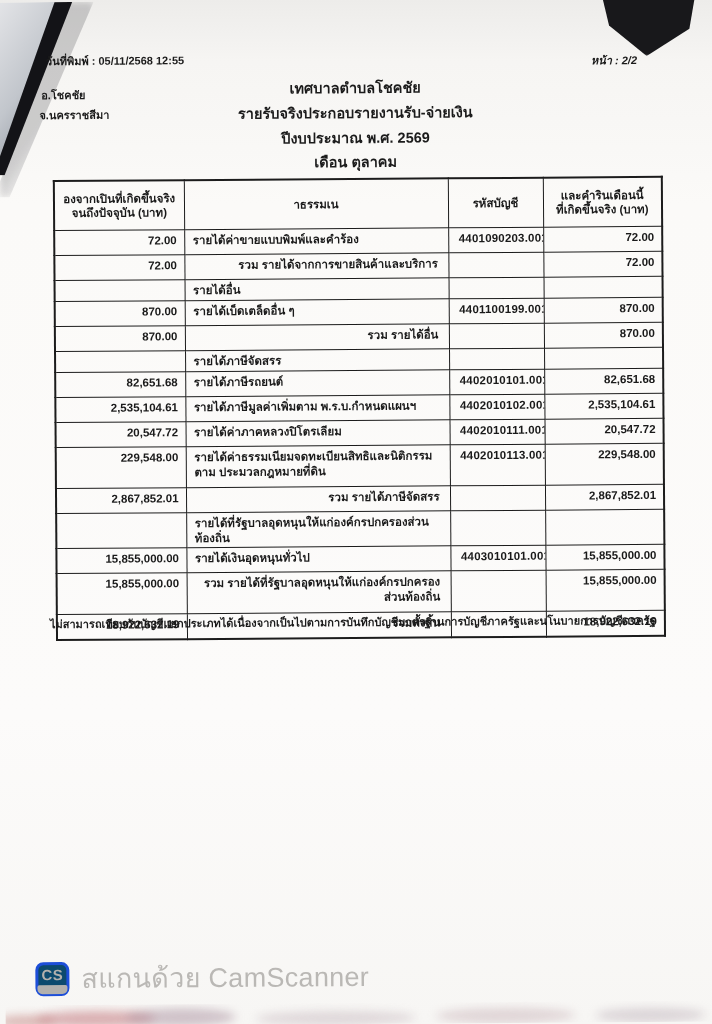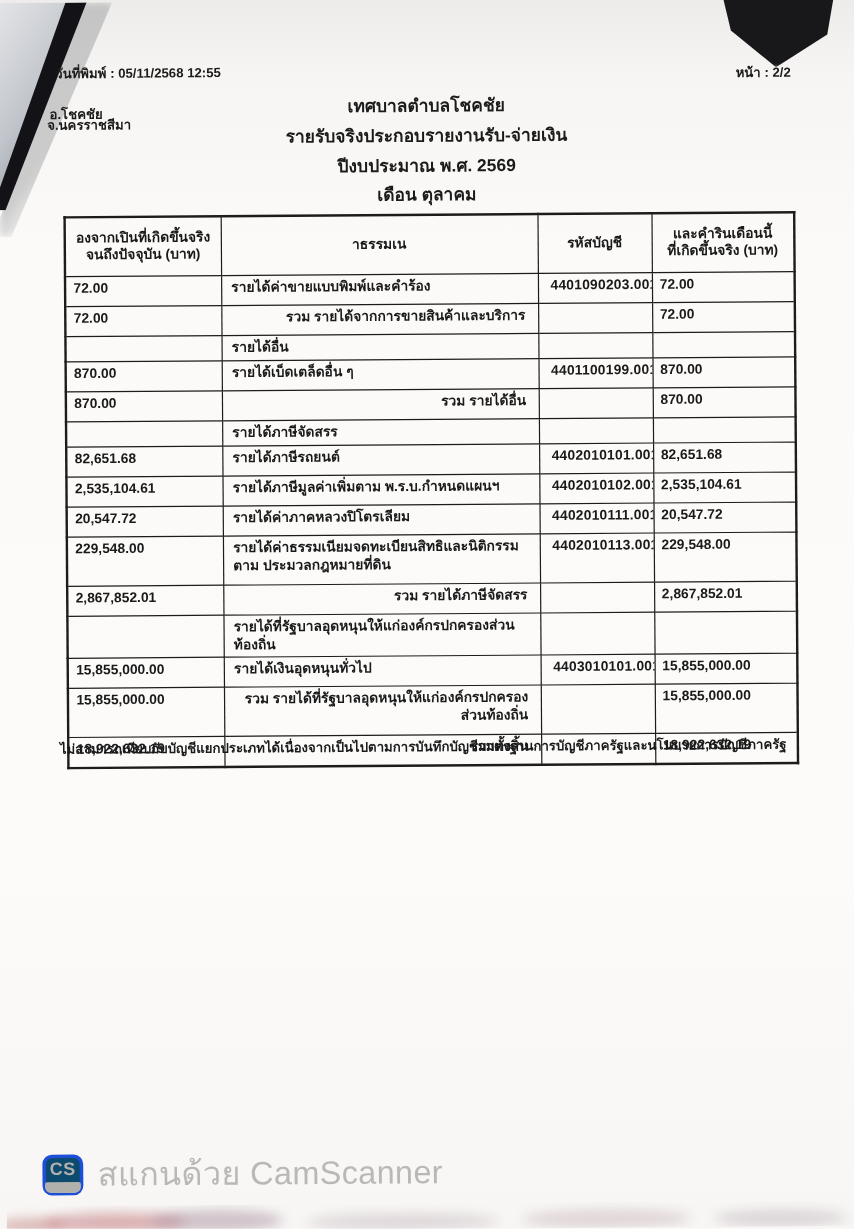--- a/index.html
+++ b/index.html
@@ -39,21 +39,21 @@
   .title{left:0;width:712px;text-align:center;font-size:14.5px;font-weight:700;}
   .tablewrap{position:absolute;left:53px;top:178px;}
   table{border-collapse:collapse;table-layout:fixed;width:608px;background:transparent;}
   table,td,th{border:1.6px solid #1c1c1c;}
   table{border-width:2.4px;}
   th{font-size:11.5px;font-weight:700;color:#181818;line-height:1.25;padding:2px 4px;height:44px;text-align:center;vertical-align:middle;}
   td{font-size:11.5px;color:#1a1a1a;line-height:1.3;padding:3px 6px 1px 6px;vertical-align:top;overflow:hidden;}
   tr.r-detail td,tr.r-summary td,tr.r-total td{height:20px;}
   tr.r-section td{height:16px;}
   tr.two-line td{height:36px;}
-  td.c-amt{text-align:left;font-weight:600;padding-right:7px;}
+  td.c-amt{text-align:right;font-weight:600;padding-right:7px;}
   td.c-code{text-align:left;font-weight:600;padding-left:10px;letter-spacing:0.2px;}
   td.c-desc{text-align:left;font-weight:600;padding-left:8px;overflow-wrap:anywhere;}
   tr.r-section td.c-desc{font-weight:700;}
   tr.r-summary td.c-desc,tr.r-total td.c-desc{text-align:right;font-weight:700;padding-right:10px;}
   tr.r-summary td.c-amt,tr.r-total td.c-amt{font-weight:700;}
   .footnote{left:47px;top:613px;font-size:11px;font-weight:700;color:#1b1b1b;}
   
   .wm{position:absolute;left:30px;top:955px;display:flex;align-items:center;gap:12px;}
   .wm-logo{
     width:34px;height:34px;border:3px solid #1d4ed8;border-radius:8px;
@@ -82,23 +82,23 @@
 <body>
 
 <div class="sheet">
 
   <div class="curl-shadow"></div>
   <div class="curl-back"></div>
   <div class="curl-edge"></div>
   <div class="corner-blob"></div>
 
   <div class="txt meta" style="left:47px;top:50px;">วันที่พิมพ์ : 05/11/2568 12:55</div>
-  <div class="txt meta" style="left:614px;top:53px;font-weight:700;">หน้า : 2/2</div>
+  <div class="txt meta" style="left:592px;top:53px;font-weight:700;font-style:italic;">หน้า : 2/2</div>
   <div class="txt meta" style="left:42px;top:84px;">อ.โชคชัย</div>
-  <div class="txt meta" style="left:40px;top:93px;">จ.นครราชสีมา</div>
+  <div class="txt meta" style="left:40px;top:104px;">จ.นครราชสีมา</div>
 
   <div class="txt title" style="top:76px;">เทศบาลตำบลโชคชัย</div>
   <div class="txt title" style="top:101px;">รายรับจริงประกอบรายงานรับ-จ่ายเงิน</div>
   <div class="txt title" style="top:126px;">ปีงบประมาณ พ.ศ. 2569</div>
   <div class="txt title" style="top:150px;">เดือน ตุลาคม</div>
 
   <div class="tablewrap">
     <table>
       <colgroup>
         <col style="width:130px">

